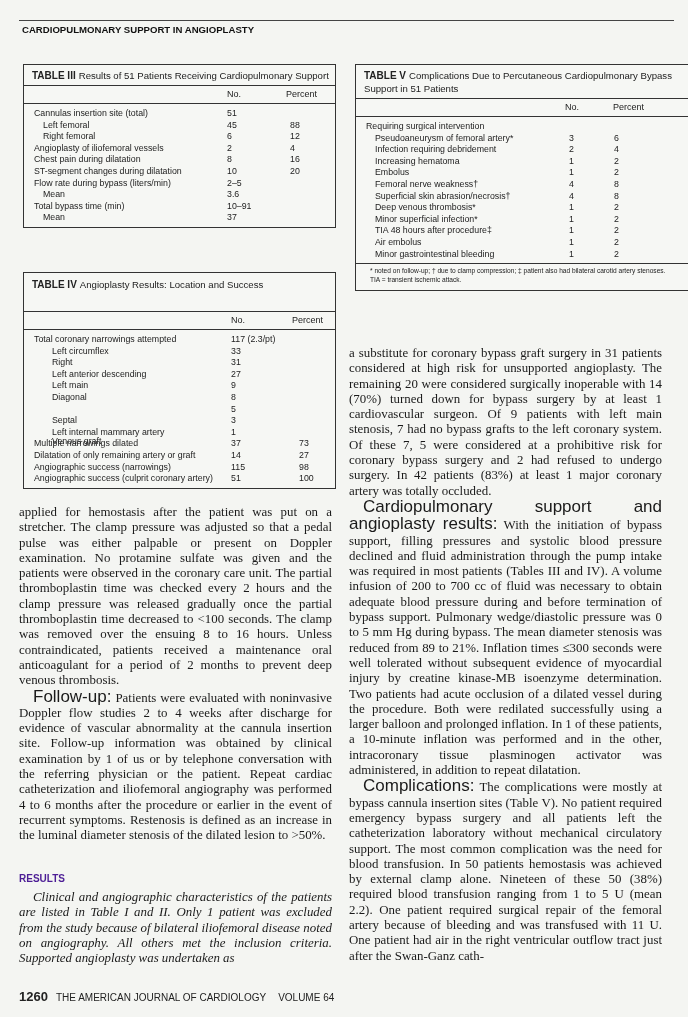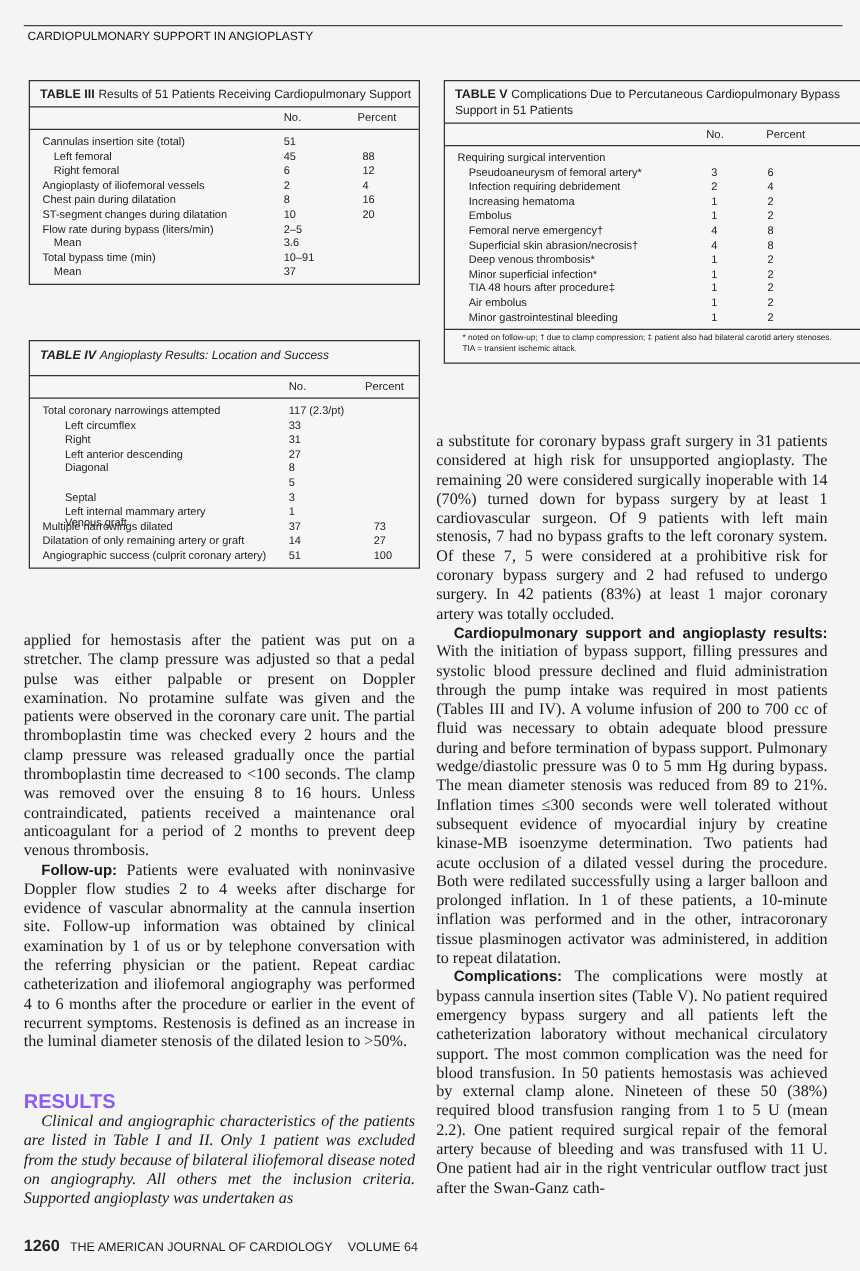--- a/index.html
+++ b/index.html
@@ -1,36 +1,36 @@
 <!DOCTYPE html>
 <html><head>
   <meta charset="utf-8">
   <style>
     * { box-sizing: border-box; margin: 0; padding: 0; }
     html, body { width: 688px; height: 1017px; background: #f4f5f2; overflow: hidden; }
     body { position: relative; color: #1e1e1e; }
 
     .top-rule { position: absolute; left: 19px; top: 20px; width: 655px; height: 1px; background: #444; }
-    .running-head { position: absolute; left: 22px; top: 24px; font-family: "Liberation Sans", sans-serif; font-weight: normal; font-size: 9.6px; letter-spacing: 0px; color: #111; }
+    .running-head { position: absolute; left: 22px; top: 24px; font-family: "Liberation Sans", sans-serif; font-weight: bold; font-size: 9.6px; letter-spacing: 0px; color: #111; }
 
     .tbl { position: absolute; border: 1.3px solid #333; background: #f6f7f4; font-family: "Liberation Sans", sans-serif; color: #222; }
     .tbl .cap { padding: 4px 6px 3px 8px; font-size: 9.6px; line-height: 13px; border-bottom: 1.3px solid #333; }
     .tbl .cap b { font-weight: bold; font-size: 10px; margin-right: 3px; text-align: right; }
     .tbl .hdr { position: relative; height: 18px; border-bottom: 1.3px solid #333; font-size: 9px; }
     .tbl .hdr span { position: absolute; top: 3px; }
     .tbl .body { padding: 4px 0 3px 0; }
     .tbl .row { position: relative; height: 11.6px; font-size: 8.8px; line-height: 11.6px; white-space: nowrap; }
     .tbl .row span { position: absolute; top: 0; }
     .tbl .foot { border-top: 1.3px solid #333; padding: 3px 6px 6px 6px; font-size: 6.6px; line-height: 8.4px; }
 
     .col { position: absolute; font-family: "Liberation Serif", serif; font-size: 12.9px; line-height: 15.3px; color: #1a1a1a; text-align: justify; }
     .col p { text-indent: 0; }
     .col p.ind { text-indent: 14px; }
-    .col .rh { font-family: "Liberation Sans", sans-serif; font-weight: bold; font-size: 12px; }
-    .results-head { position: absolute; left: 19px; top: 873px; font-family: "Liberation Sans", sans-serif; font-weight: bold; font-size: 16px; color: #8b5cf6; }
+    .col .rh { font-family: "Liberation Sans", sans-serif; font-weight: normal; font-size: 17px; }
+    .results-head { position: absolute; left: 19px; top: 873px; font-family: "Liberation Sans", sans-serif; font-weight: bold; font-size: 10px; color: #4c1d95; }
 
     .footer { position: absolute; left: 19px; top: 989px; font-family: "Liberation Sans", sans-serif; font-size: 10px; color: #222; }
     .footer b { font-size: 13px; font-weight: bold; margin-right: 8px; }
     .footer span.vol { margin-left: 12px; }
   </style>
 </head>
 <body>
 
 <div class="top-rule"></div>
 <div class="running-head">CARDIOPULMONARY SUPPORT IN ANGIOPLASTY</div>
@@ -91,21 +91,21 @@
       </div>
       <div class="row">
         <span style="left: 19px;">Mean</span>
         <span style="left: 203px;">37</span>
         <span style="left: 266px;"></span>
       </div>
     </div>
 </div>
 
 <div class="tbl" id="t4" style="left:23px; top:272px; width:313px;">
-  <div class="cap" style="padding-top:5px; padding-bottom:9px;font-style:italic;">
+  <div class="cap" style="padding-top:5px; padding-bottom:20px;">
     <b>TABLE IV</b><span>Angioplasty Results: Location and Success</span>
   </div>
   <div class="hdr">
     <span style="left:207px;">No.</span>
     <span style="left:268px;">Percent</span>
   </div>
   <div class="body">
       <div class="row">
         <span style="left: 10px;">Total coronary narrowings attempted</span>
         <span style="left: 207px;">117 (2.3/pt)</span>
@@ -120,20 +120,25 @@
         <span style="left: 28px;">Right</span>
         <span style="left: 207px;">31</span>
         <span style="left: 275px;"></span>
       </div>
       <div class="row">
         <span style="left: 28px;">Left anterior descending</span>
         <span style="left: 207px;">27</span>
         <span style="left: 275px;"></span>
       </div>
       <div class="row">
+        <span style="left: 28px;">Left main</span>
+        <span style="left: 207px;">9</span>
+        <span style="left: 275px;"></span>
+      </div>
+      <div class="row">
         <span style="left: 28px;">Diagonal</span>
         <span style="left: 207px;">8</span>
         <span style="left: 275px;"></span>
       </div>
       <div class="row">
         <span style="left: 28px; margin-top: 32px;">Venous graft</span>
         <span style="left: 207px;">5</span>
         <span style="left: 275px;"></span>
       </div>
       <div class="row">
@@ -150,20 +155,25 @@
         <span style="left: 10px;">Multiple narrowings dilated</span>
         <span style="left: 207px;">37</span>
         <span style="left: 275px;">73</span>
       </div>
       <div class="row">
         <span style="left: 10px;">Dilatation of only remaining artery or graft</span>
         <span style="left: 207px;">14</span>
         <span style="left: 275px;">27</span>
       </div>
       <div class="row">
+        <span style="left: 10px;">Angiographic success (narrowings)</span>
+        <span style="left: 207px;">115</span>
+        <span style="left: 275px;">98</span>
+      </div>
+      <div class="row">
         <span style="left: 10px;">Angiographic success (culprit coronary artery)</span>
         <span style="left: 207px;">51</span>
         <span style="left: 275px;">100</span>
       </div>
     </div>
 </div>
 
 <div class="tbl" id="t5" style="left:355px; top:64px; width:358px;">
   <div class="cap">
     <b>TABLE V</b><span>Complications Due to Percutaneous Cardiopulmonary Bypass Support in 51 Patients</span>
@@ -192,21 +202,21 @@
         <span style="left: 19px;">Increasing hematoma</span>
         <span style="left: 213px;">1</span>
         <span style="left: 258px;">2</span>
       </div>
       <div class="row">
         <span style="left: 19px;">Embolus</span>
         <span style="left: 213px;">1</span>
         <span style="left: 258px;">2</span>
       </div>
       <div class="row">
-        <span style="left: 19px;">Femoral nerve emergency†</span>
+        <span style="left: 19px;">Femoral nerve weakness†</span>
         <span style="left: 213px;">4</span>
         <span style="left: 258px;">8</span>
       </div>
       <div class="row">
         <span style="left: 19px;">Superficial skin abrasion/necrosis†</span>
         <span style="left: 213px;">4</span>
         <span style="left: 258px;">8</span>
       </div>
       <div class="row">
         <span style="left: 19px;">Deep venous thrombosis*</span>

